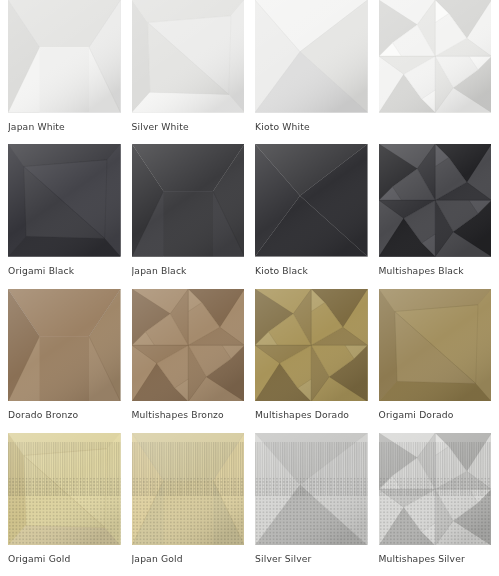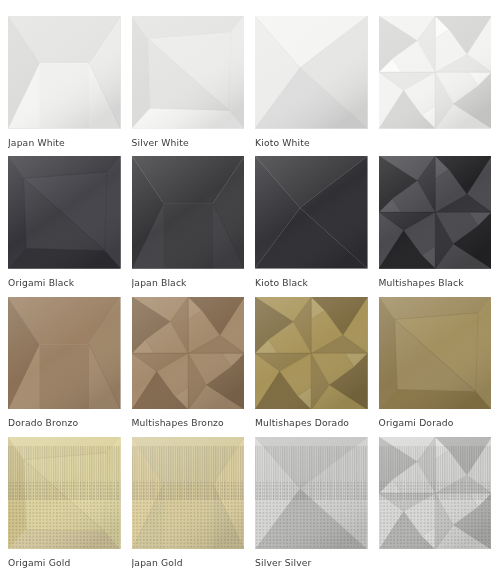--- a/index.html
+++ b/index.html
@@ -13,21 +13,21 @@
     height: 576px;
     overflow: hidden;
     font-family: "DejaVu Sans", "Liberation Sans", sans-serif;
   }
   #product-grid {
     display: grid;
     grid-template-columns: repeat(4, 1fr);
     grid-template-rows: repeat(4, 1fr);
     column-gap: 11px;
     row-gap: 5px;
-    padding: 16px 8px 4px 8px;
+    padding: 0 8px 4px 8px;
     box-sizing: border-box;
     width: 499px;
     height: 576px;
   }
   .product-card {
     display: flex;
     flex-direction: column;
     min-width: 0;
     min-height: 0;
   }
@@ -811,14 +811,15 @@
             <line x1="12" y1="38" x2="0" y2="50" stroke="#9c9c9a" stroke-width="0.5" opacity="0.3"></line>
             <line x1="12" y1="38" x2="20" y2="50" stroke="#9c9c9a" stroke-width="0.5" opacity="0.3"></line>
           </g>
           <line x1="50" y1="0" x2="50" y2="100" stroke="#9c9c9a" stroke-width="0.7" opacity="0.45"></line>
           <line x1="0" y1="50" x2="100" y2="50" stroke="#9c9c9a" stroke-width="0.7" opacity="0.45"></line>
           <rect x="0" y="8" width="100" height="48" fill="url(#lin15)"></rect>
           <rect x="0" y="40" width="100" height="60" fill="url(#tex15)"></rect>
           <rect x="0" y="0" width="100" height="100" fill="url(#sh15)"></rect>
         </svg>
       </div>
+      <div class="product-label">Multishapes Silver</div>
     </div>
   </div>
 
 </body></html>

